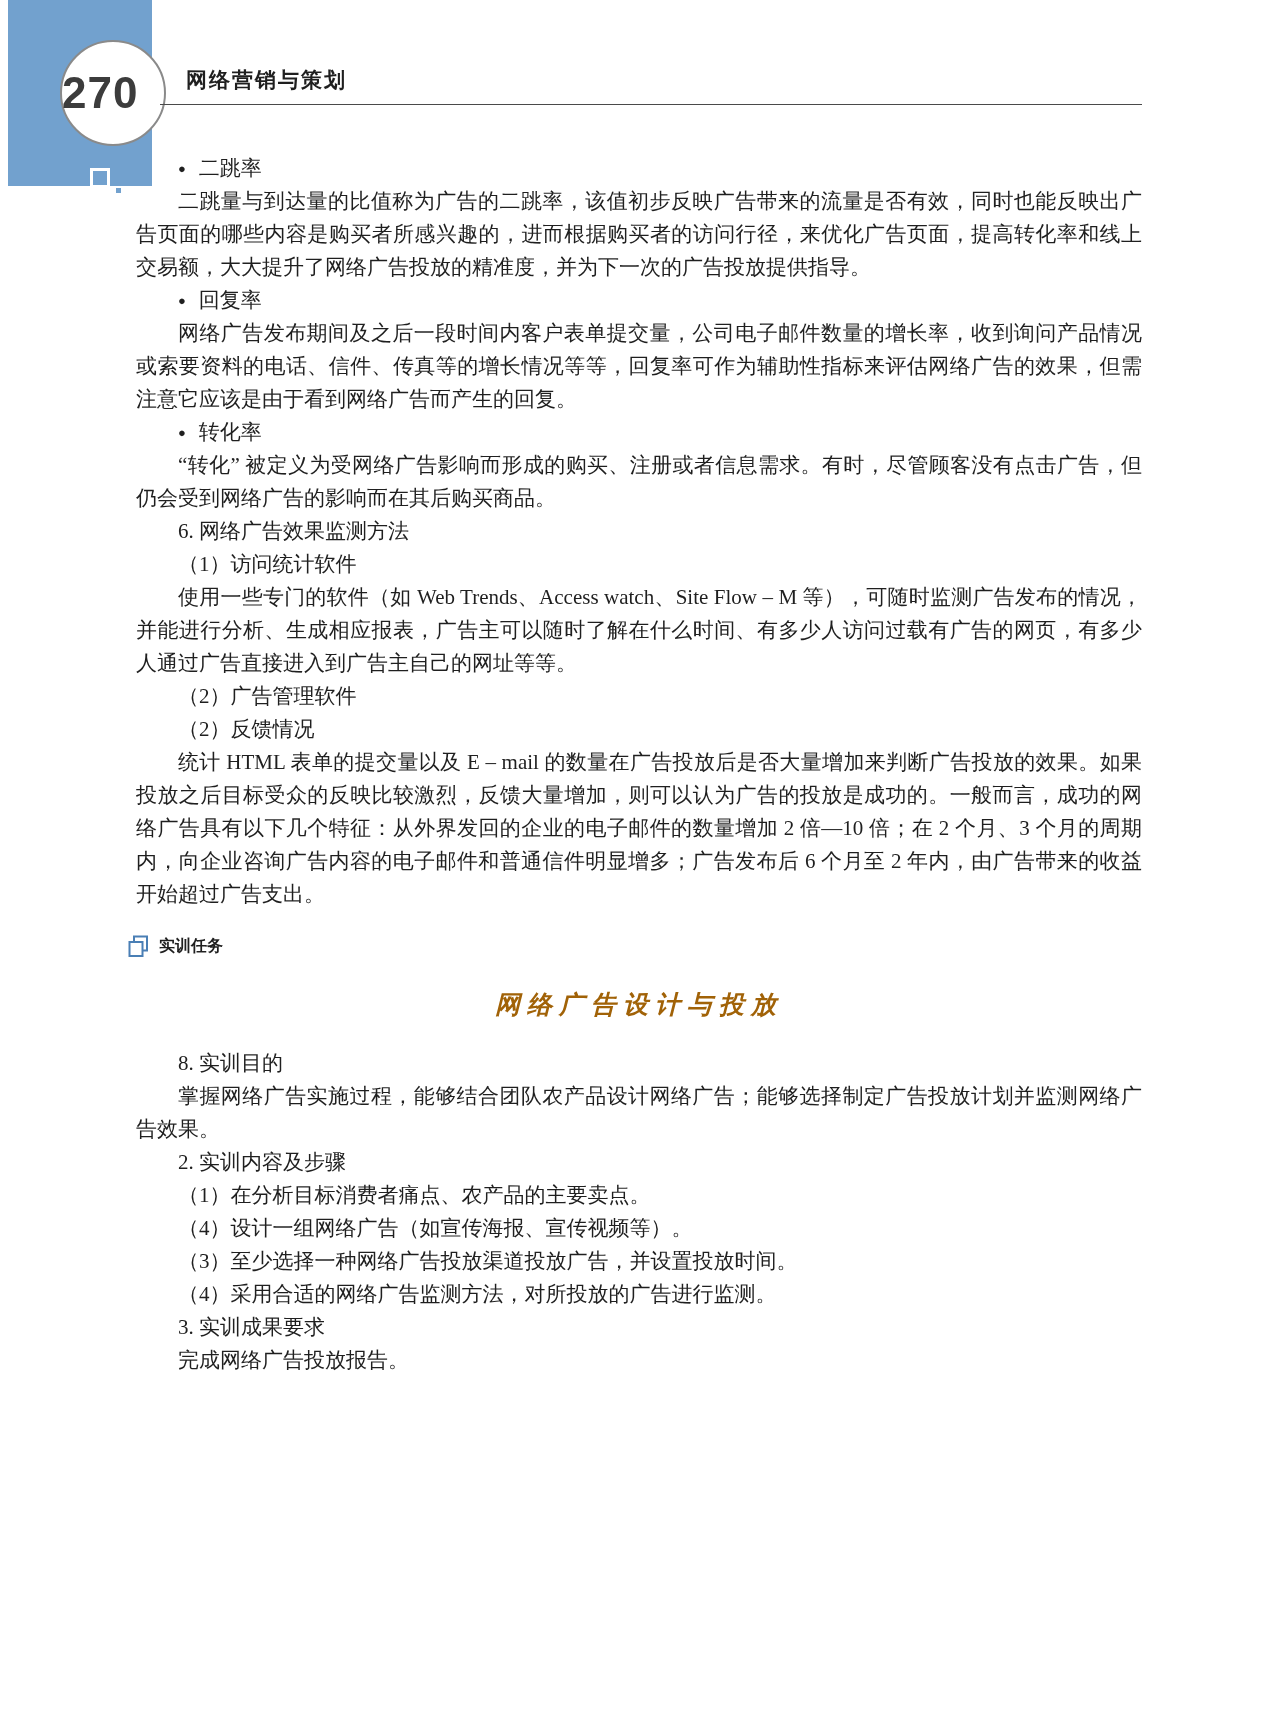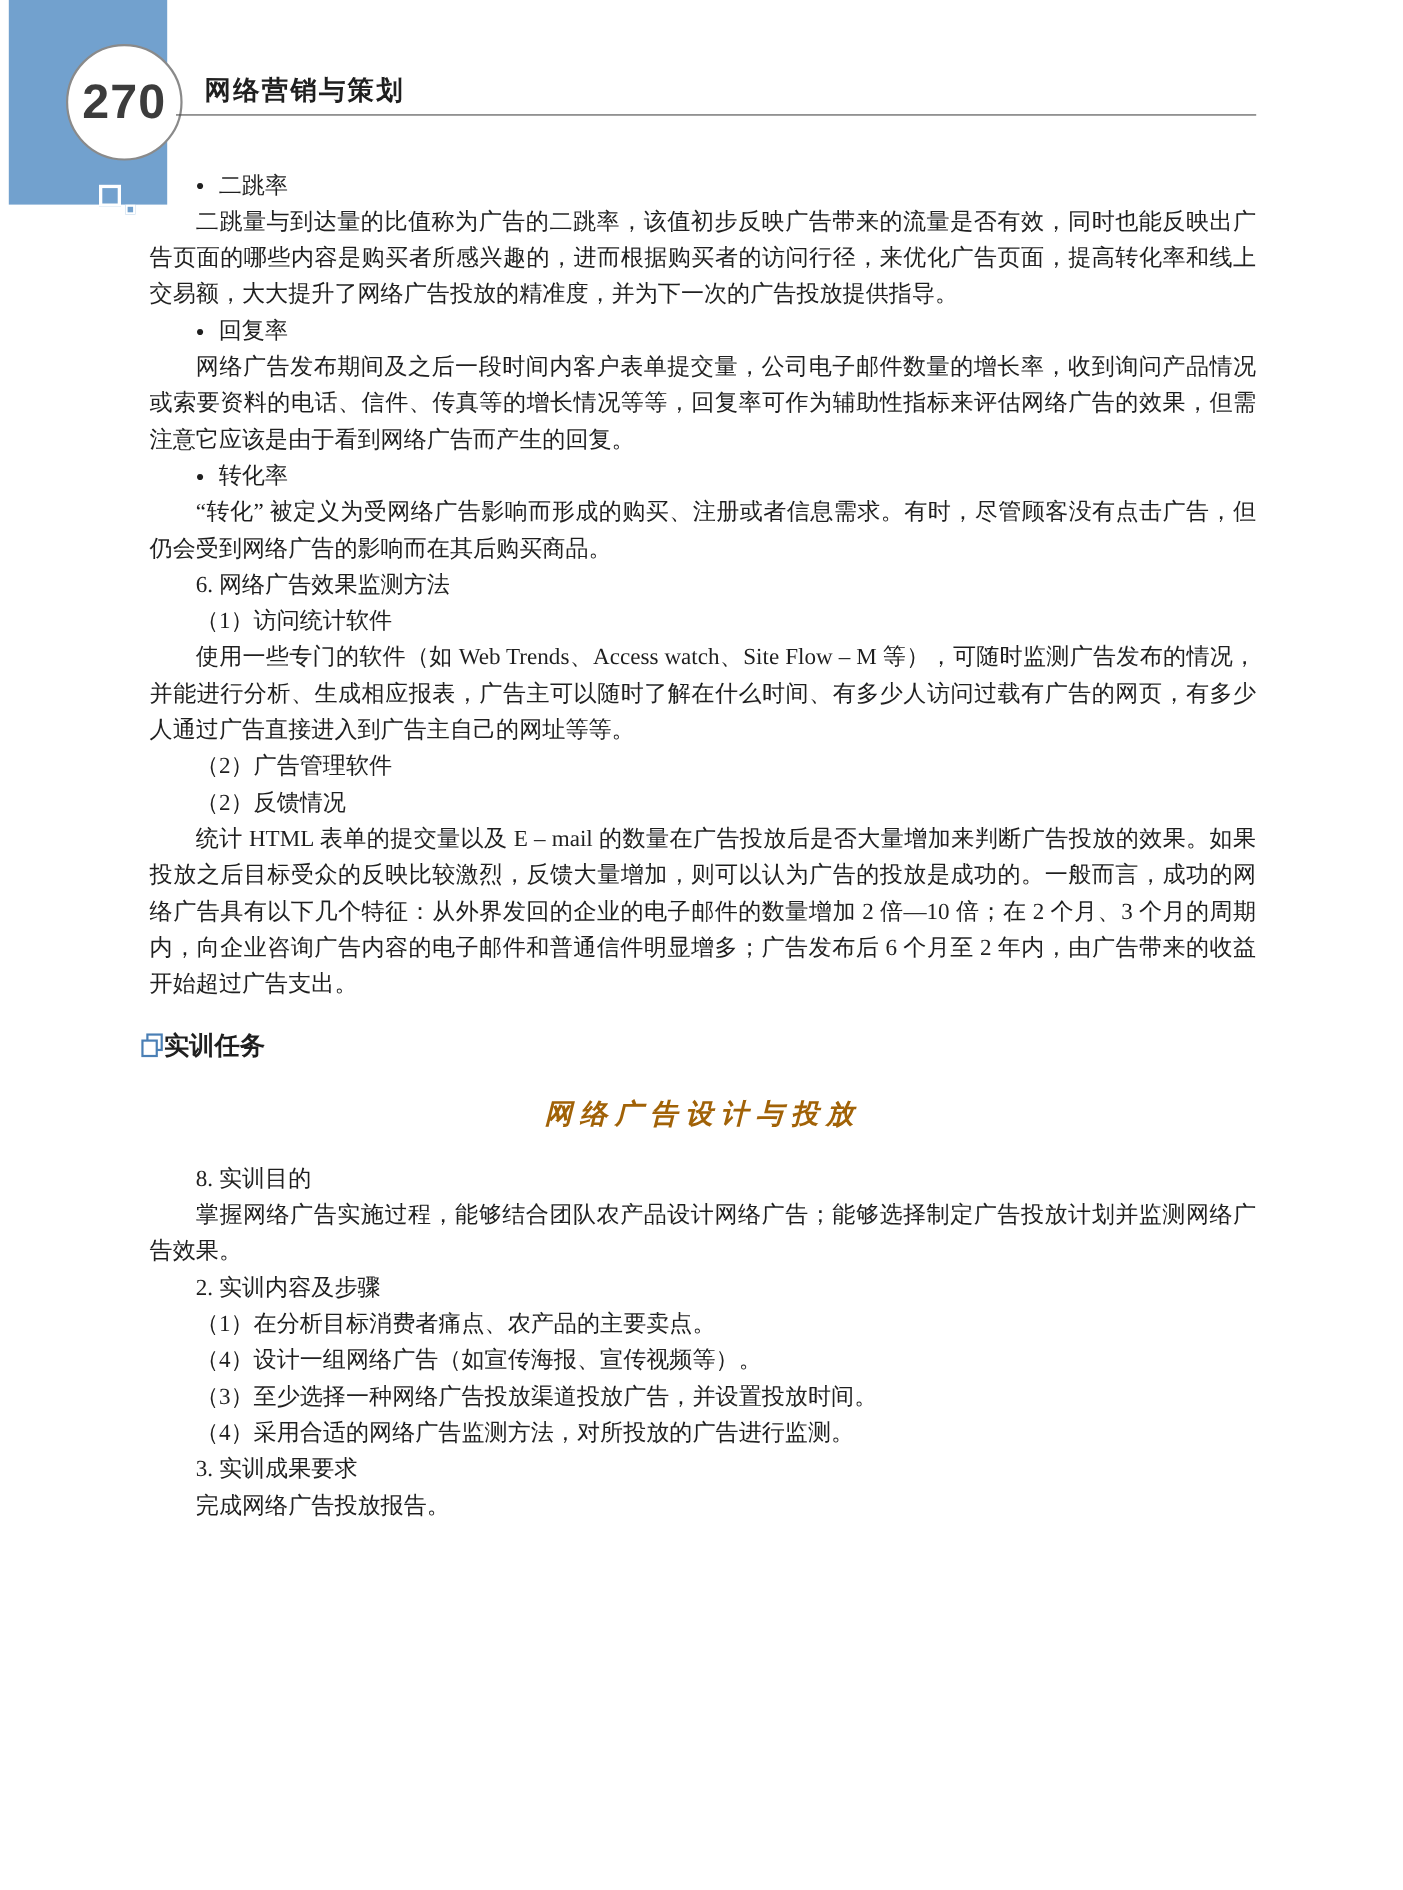--- a/index.html
+++ b/index.html
@@ -21,42 +21,42 @@
     position: absolute; left: 8px; top: 0;
     width: 144px; height: 186px;
     background: #72a1ce;
   }
   .page-badge {
     position: absolute; left: 60px; top: 40px;
     width: 106px; height: 106px;
     border-radius: 50%;
     background: #ffffff;
     border: 2px solid #8a8a8a;
-    display: flex; align-items: center; justify-content: center;
+    display: flex; align-items: center; 
     font-family: "Liberation Sans", sans-serif;
     font-size: 44px; font-weight: bold; color: #3c3c3c;
     letter-spacing: 1px;
   }
   .corner-sq {
     position: absolute; left: 90px; top: 168px;
     width: 20px; height: 20px;
     background: #72a1ce;
     border: 3px solid #ffffff;
   }
   .corner-sq-tiny {
     position: absolute; left: 114px; top: 186px;
     width: 9px; height: 9px;
     background: #72a1ce;
     border: 2px solid #ffffff;
   }
 
   
   .running-title {
     position: absolute; left: 186px; top: 66px;
-    font-size: 24px; font-weight: bold; letter-spacing: 2px;
+    font-size: 21px; font-weight: bold; letter-spacing: 2px;
     color: #1f1f1f;
   }
   .header-rule {
     position: absolute; left: 160px; top: 104px;
     width: 982px; height: 1px;
     background: #4a4a4a;
   }
 
   
   .content {
@@ -76,22 +76,22 @@
   .bullet-line { text-indent: 2em; }
   .bullet {
     font-size: 13px;
     vertical-align: 2px;
     margin-right: 13px;
   }
 
   
   .section-header {
     margin: 24px 0 12px -8px;
-    display: flex; align-items: center; 
-    font-size: 23px; font-weight: bold;
+    display: flex; align-items: center; gap: 10px;
+    font-size: 16px; font-weight: bold;
     color: #1f1f1f;
   }
   .section-icon { display: inline-flex; }
   .center-title {
     text-align: center;
     font-size: 25px;
     font-style: italic;
     font-weight: 600;
     letter-spacing: 7px;
     color: #a16207;

